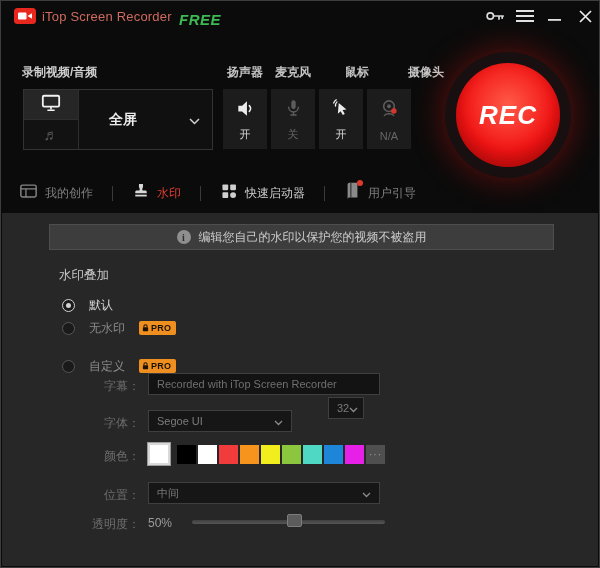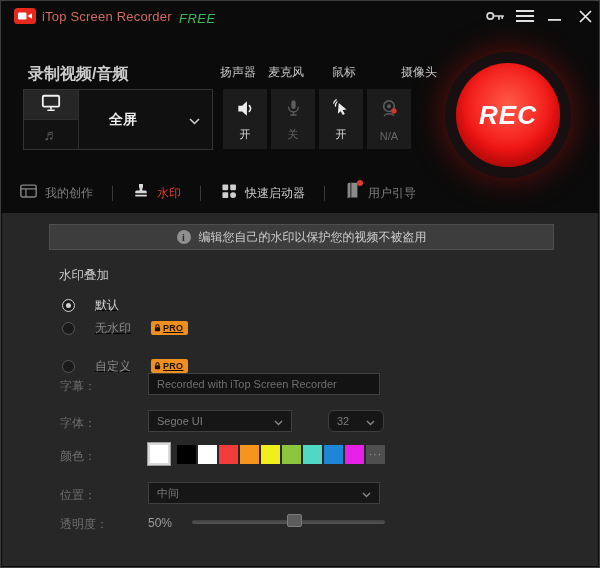--- a/index.html
+++ b/index.html
@@ -10,35 +10,35 @@
     position:relative;
     overflow:hidden;
     -webkit-font-smoothing:antialiased;
   }
   .window { position:absolute; inset:0; border:1px solid #3d3d3d; background:#0b0b0b;padding-left:14px; }
 
   
   .titlebar { position:absolute; left:0; top:0; width:100%; height:30px; display:flex; align-items:center; }
   .logo { position:absolute; left:13px; top:7px; width:22px; height:16px; }
   .app-title { position:absolute; left:41px; top:8px; font-size:13px; color:#cf6a5f; letter-spacing:.2px; }
-  .free { position:absolute; left:178px; top:10px; font-size:13px; font-weight:normal; font-style:italic; color:#3cba54; letter-spacing:.5px; }
+  .free { position:absolute; left:178px; top:10px; font-size:15px; font-weight:bold; font-style:italic; color:#3cba54; letter-spacing:.5px; }
   .upgrade { position:absolute; left:403px; top:5px; width:72px; height:20px; background:linear-gradient(#f7a01e,#ef8a14); border-radius:2px; color:#fff; font-size:12px; display:flex; align-items:center; justify-content:center; cursor:pointer; }
   .tb-ico { position:absolute; top:7px; width:20px; height:16px; display:flex; align-items:center; justify-content:center; cursor:pointer; }
 
   
-  .sec-label { position:absolute; left:27px; top:63px; font-size:16px; font-weight:bold; color:#cdcdcd; }
+  .sec-label { position:absolute; left:21px; top:63px; font-size:12px; font-weight:bold; color:#cdcdcd; }
   .source-box { position:absolute; left:22px; top:88px; width:190px; height:61px; border:1px solid #333; display:flex; background:#101010; }
   .source-tabs { width:55px; border-right:1px solid #2e2e2e; display:flex; flex-direction:column; }
   .source-tab { flex:1; display:flex; align-items:center; justify-content:center; cursor:pointer; }
   .source-tab.active { background:#262626; border-bottom:1px solid #2e2e2e; }
   .source-tab.inactive { background:#121212; color:#5f5f5f; font-size:15px; }
   .source-select { flex:1; display:flex; align-items:center; padding:0 12px 0 30px; cursor:pointer; }
   .source-select .val { flex:1; color:#eaeaea; font-size:14px; font-weight:bold; }
 
-  .dev-hdr { position:absolute; top:63px; width:50px; text-align:left; font-size:12px; font-weight:normal; color:#c4c4c4; }
+  .dev-hdr { position:absolute; top:63px; width:50px; text-align:center; font-size:12px; font-weight:bold; color:#c4c4c4; }
   .dev-cell { position:absolute; top:88px; width:44px; height:60px; background:#1c1c1c; display:flex; flex-direction:column; align-items:center; justify-content:space-between; padding:8px 0 7px; cursor:pointer; }
   .dev-state { font-size:11px; color:#d6d6d6; }
   .dev-state.dim { color:#676767; }
 
   .rec-btn { position:absolute; left:455px; top:62px; width:104px; height:104px; border-radius:50%;
     background:radial-gradient(circle at 50% 40%, #ff5a48 0%, #f21414 58%, #cf0e0e 100%);
     box-shadow:0 0 0 11px #181010, 0 0 34px 10px rgba(244,22,16,.42), inset 0 -8px 16px rgba(110,0,0,.45);
     display:flex; align-items:center; justify-content:center; cursor:pointer; }
   .rec-btn span { color:#fff; font-size:26px; font-weight:bold; letter-spacing:1px;font-style:italic; }
 
@@ -51,30 +51,30 @@
   .tool-div { width:1px; height:15px; background:#3a3a3a; }
   .red-dot { position:absolute; right:-2px; top:-2px; width:6px; height:6px; border-radius:50%; background:#e0392e; }
 
   
   .panel { position:absolute; left:1px; right:1px; top:212px; bottom:1px; background:#272727; }
   .banner { position:absolute; left:47px; top:11px; width:505px; height:26px; background:#3d3d3d; border:1px solid #4e4e4e; display:flex; align-items:center; justify-content:center; gap:8px; }
   .banner .txt { font-size:12px; color:#cfcfcf; }
   .info-ico { width:14px; height:14px; border-radius:50%; background:#8f8f8f; color:#2e2e2e; font-size:10px; font-weight:bold; font-family:"Liberation Serif",serif; display:flex; align-items:center; justify-content:center; }
   .wm-title { position:absolute; left:57px; top:54px; font-size:12.5px; color:#c9c9c9; }
 
-  .opt-row { position:absolute; left:60px; height:16px; display:flex; align-items:center; gap:20px; cursor:pointer;text-decoration:underline; }
+  .opt-row { position:absolute; left:60px; height:16px; display:flex; align-items:center; gap:14px; cursor:pointer; }
   .radio { width:13px; height:13px; border-radius:50%; border:1px solid #565656; background:#1a1a1a; position:relative; flex:0 0 auto; }
   .radio.sel { border-color:#d2d2d2; }
   .radio.sel::after { content:""; position:absolute; left:3px; top:3px; width:5px; height:5px; border-radius:50%; background:#d2d2d2; }
   .opt-lbl { font-size:12px; color:#8a8a8a; }
   .opt-lbl.on { color:#d8d8d8; }
   .pro { height:14px; padding:0 5px 0 3px; background:#ef8f1f; border-radius:2px; display:flex; align-items:center; gap:2px; }
   .pro .p-txt { font-size:9px; font-weight:bold; color:#1c1200; letter-spacing:.3px; }
 
-  .f-lbl { position:absolute; left:58px; width:80px; font-size:12px; color:#6e6e6e; }
+  .f-lbl { position:absolute; left:58px; width:80px; text-align:right; font-size:12px; color:#6e6e6e; }
   .f-input { position:absolute; left:146px; width:232px; height:22px; background:#131313; border:1px solid #3f3f3f; color:#6f6f6f; font-size:11px; padding:0 8px; font-family:"Liberation Sans",sans-serif; outline:none; }
   .select { position:absolute; height:22px; background:#161616; border:1px solid #3f3f3f; display:flex; align-items:center; padding:0 8px; cursor:pointer; }
   .select .val { flex:1; font-size:11px; color:#7c7c7c; }
 
   .swatch-big { position:absolute; left:145px; top:229px; width:24px; height:24px; border:1px solid #9a9a9a; box-shadow:inset 0 0 0 2px #d9d9d9; cursor:pointer; }
   .swatch { position:absolute; top:232px; width:19px; height:19px; cursor:pointer; }
   .swatch-more { position:absolute; top:232px; width:19px; height:19px; background:#4f4f4f; color:#9b9b9b; font-size:10px; display:flex; align-items:center; justify-content:center; cursor:pointer; letter-spacing:1px; }
 
   .slider-track { position:absolute; left:190px; top:307px; width:193px; height:4px; border-radius:2px; background:linear-gradient(#404040,#555); cursor:pointer; }
   .slider-handle { position:absolute; left:285px; top:301px; width:15px; height:13px; background:#5c5c5c; border:1px solid #7d7d7d; border-radius:2px; cursor:pointer; }
@@ -278,21 +278,21 @@
     <div class="f-lbl" style="top:165px;">字幕：</div>
     <input class="f-input" style="top: 160px;" value="Recorded with iTop Screen Recorder">
 
     <div class="f-lbl" style="top:202px;">字体：</div>
     <div class="select" style="left:146px; top:197px; width:144px;">
       <span class="val">Segoe UI</span>
       <span><svg width="9" height="6" viewBox="0 0 9 6">
             <path d="M1 1l3.5 3.5L8 1" stroke="#8b8b8b" stroke-width="1.3" fill="none"></path>
           </svg></span>
     </div>
-    <div class="select" style="left:326px; top:197px; width:56px;border-radius:6px;">
+    <div class="select" style="left:326px; top:184px; width:36px;">
       <span class="val">32</span>
       <span><svg width="9" height="6" viewBox="0 0 9 6">
             <path d="M1 1l3.5 3.5L8 1" stroke="#8b8b8b" stroke-width="1.3" fill="none"></path>
           </svg></span>
     </div>
 
     <div class="f-lbl" style="top:235px;">颜色：</div>
     <div class="swatch-big" style="background-color: rgb(255, 255, 255);"></div>
     <div class="swatch" style="left: 175px; background-color: rgb(0, 0, 0);"></div>
     <div class="swatch" style="left: 196px; background-color: rgb(255, 255, 255);"></div>

